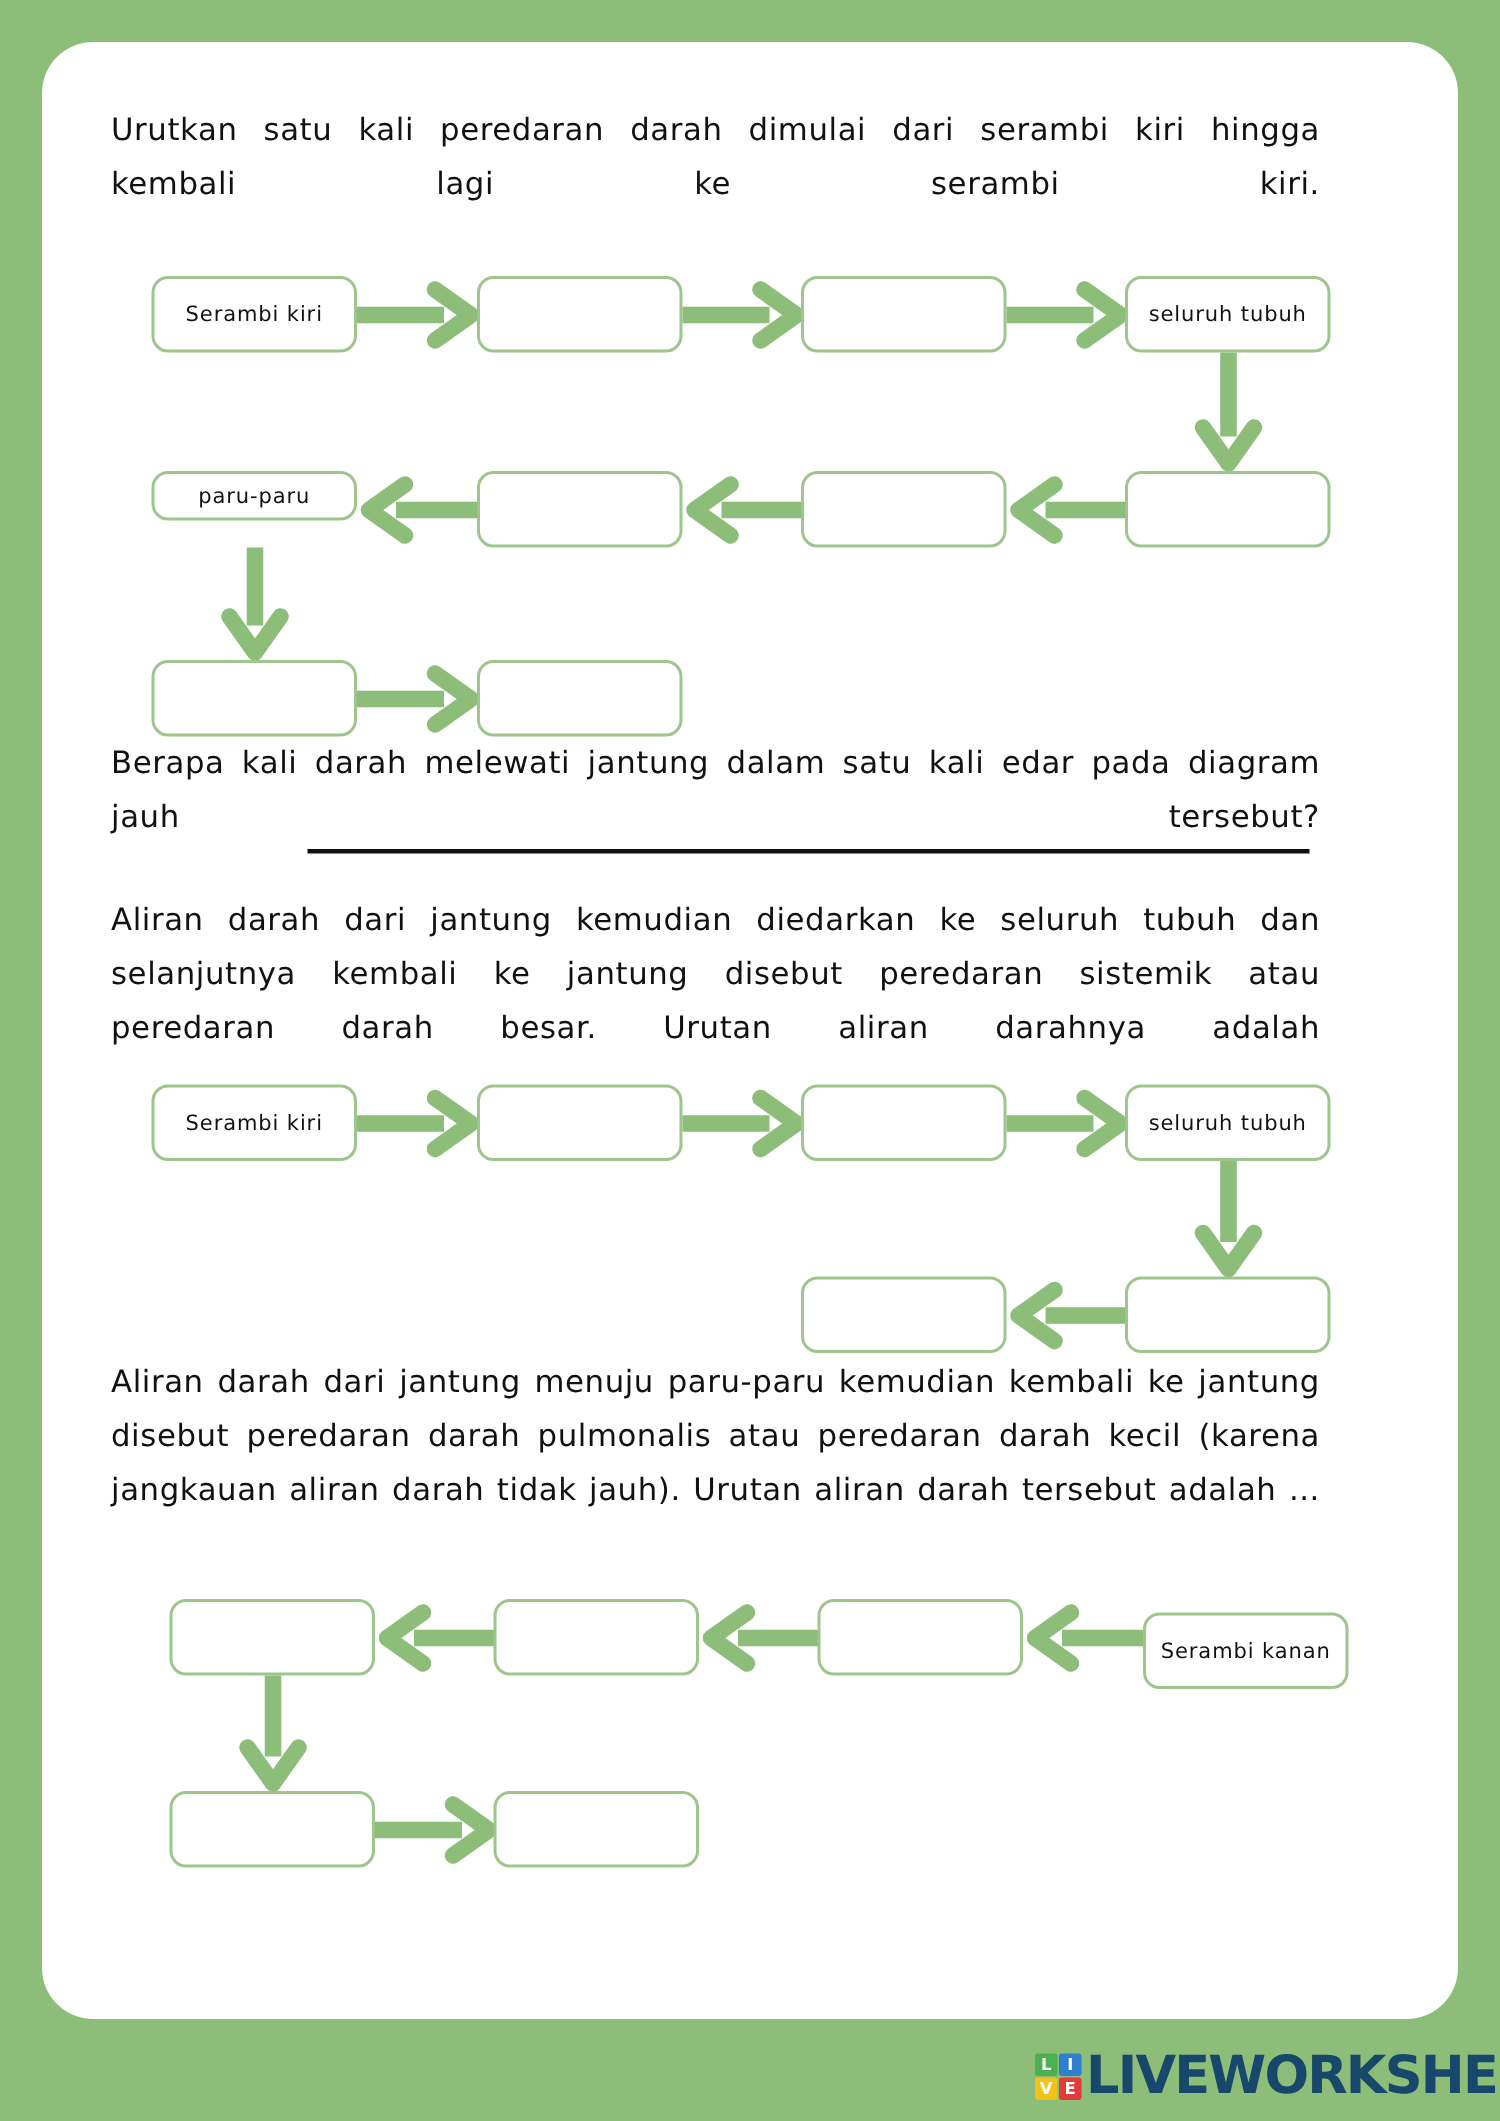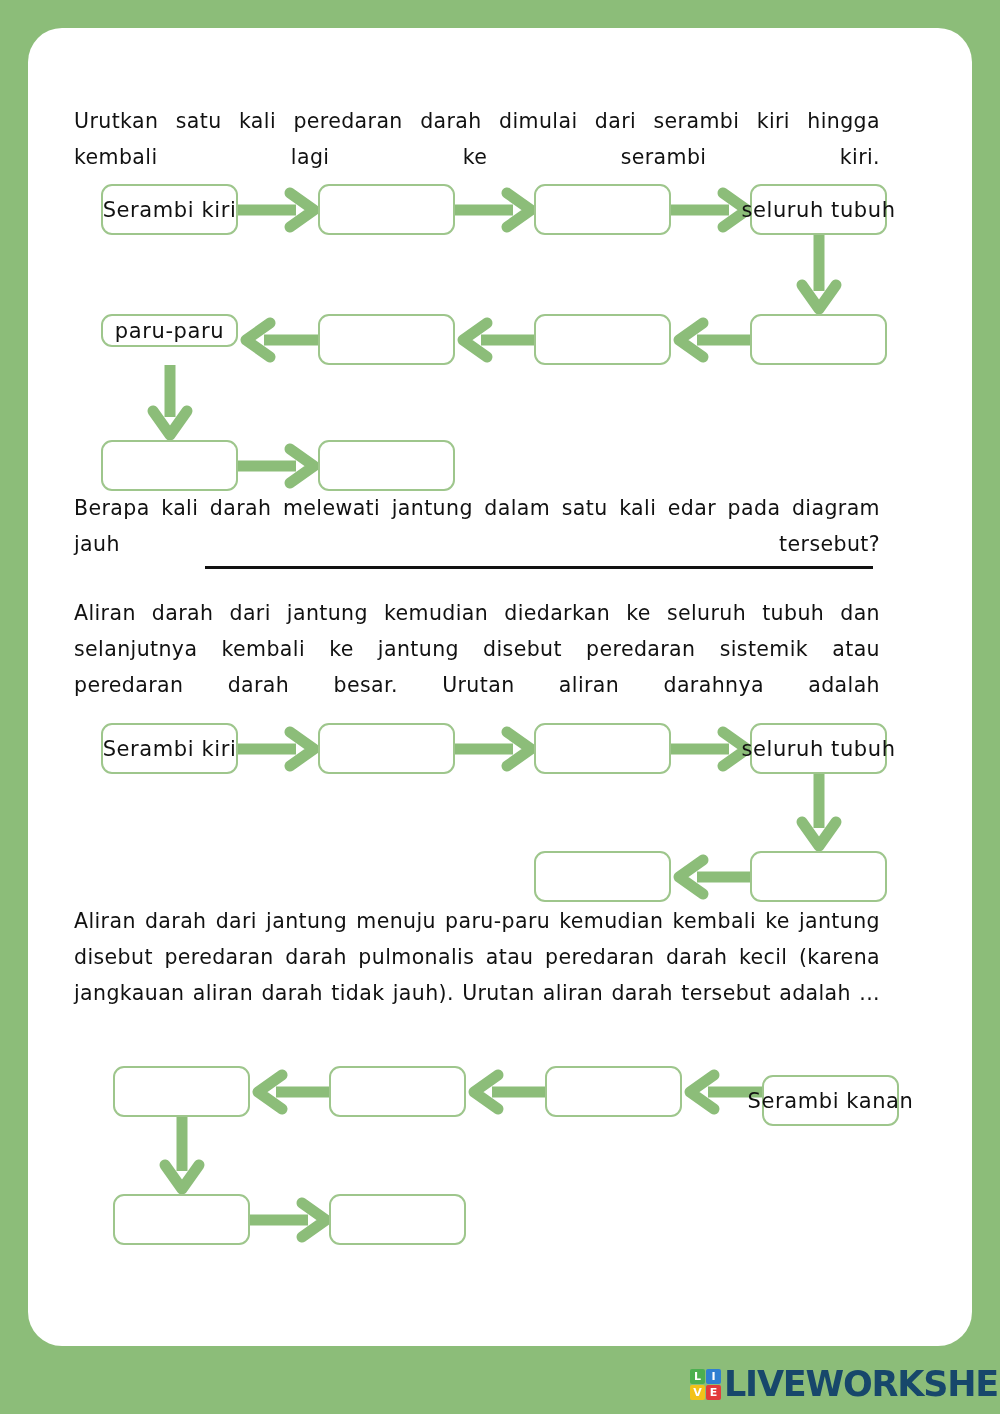--- a/index.html
+++ b/index.html
@@ -36,21 +36,21 @@
     text-align: justify;
     text-justify: inter-word;
     word-spacing: 1px;
   }
   .para.lastline-left::after {
     content: "";
     display: inline-block;
     width: 100%;
   }
 
-  #para-intro    { left: 74px; top: 68px;  width: 806px; margin-top: 35px; }
+  #para-intro    { left: 74px; top: 68px;  width: 806px; }
   #para-question { left: 74px; top: 490px; width: 806px; }
   #para-sistemik { left: 74px; top: 595px; width: 806px; }
   #para-pulmonal { left: 74px; top: 903px; width: 806px; }
 
   .answer-rule {
     position: absolute;
     left: 205px;
     top: 566px;
     width: 668px;
     height: 3px;
@@ -62,21 +62,21 @@
     position: absolute;
     box-sizing: border-box;
     border: 2px solid #9ec68c;
     border-radius: 11px;
     background: #ffffff;
     display: flex;
     align-items: center;
     justify-content: center;
     color: #111111;
     font-family: "DejaVu Sans", sans-serif;
-    font-size: 21px;
+    font-size: 14px;
     letter-spacing: 0.6px;
     white-space: nowrap;
   }
 
   
   .arrow {
     position: absolute;
   }
   .arrow svg { display: block; overflow: visible; }
 

